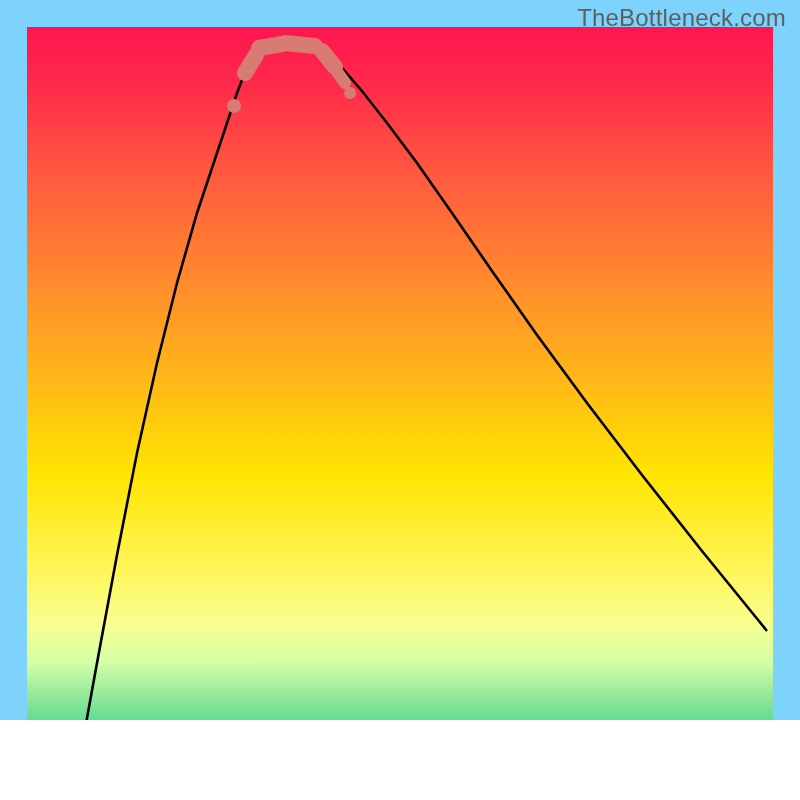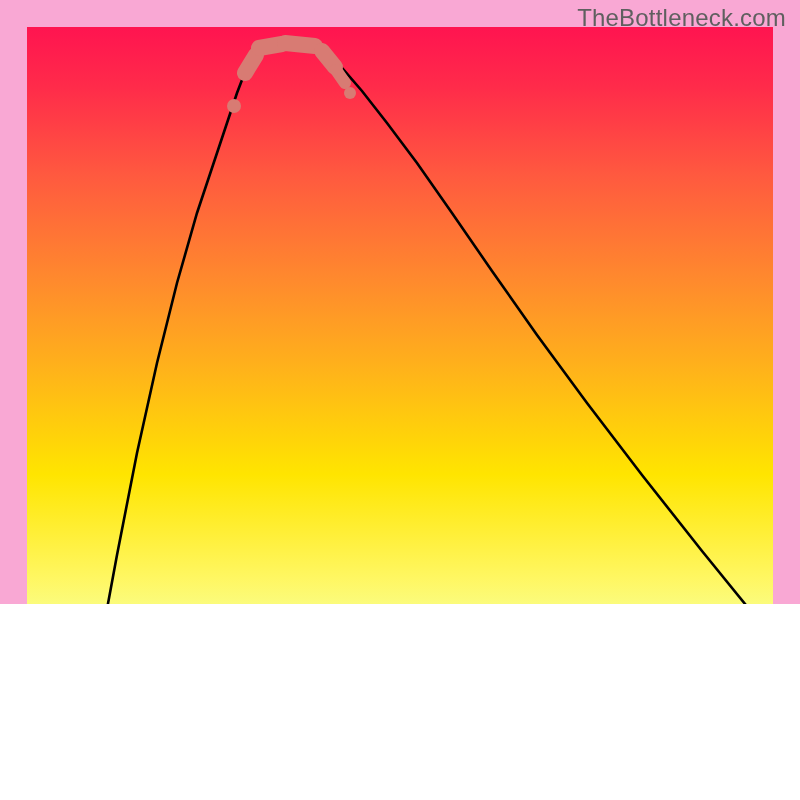--- a/index.html
+++ b/index.html
@@ -2,22 +2,22 @@
 <html><head>
 <meta charset="utf-8">
 <style>
   body {
     margin: 0;
     padding: 0;
     background: #fff;
   }
   .outer {
     width: 800px;
-    height: 604px;
-    background: #f9a8d4;
+    height: 720px;
+    background: #7dd3fc;
     position: relative;
     box-sizing: border-box;
   }
   .watermark {
     position: absolute;
     top: 4px;
     right: 14px;
     color: #5f5f5f;
     font-family: Arial, Helvetica, sans-serif;
     font-size: 24px;

